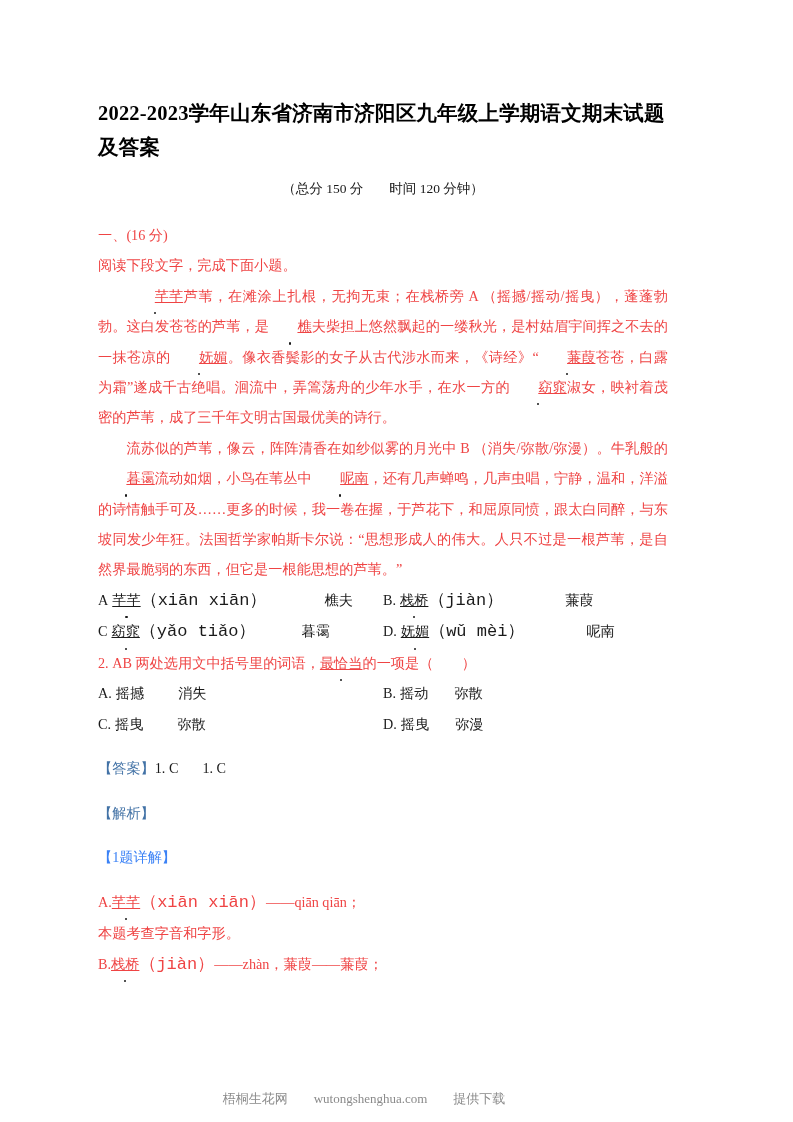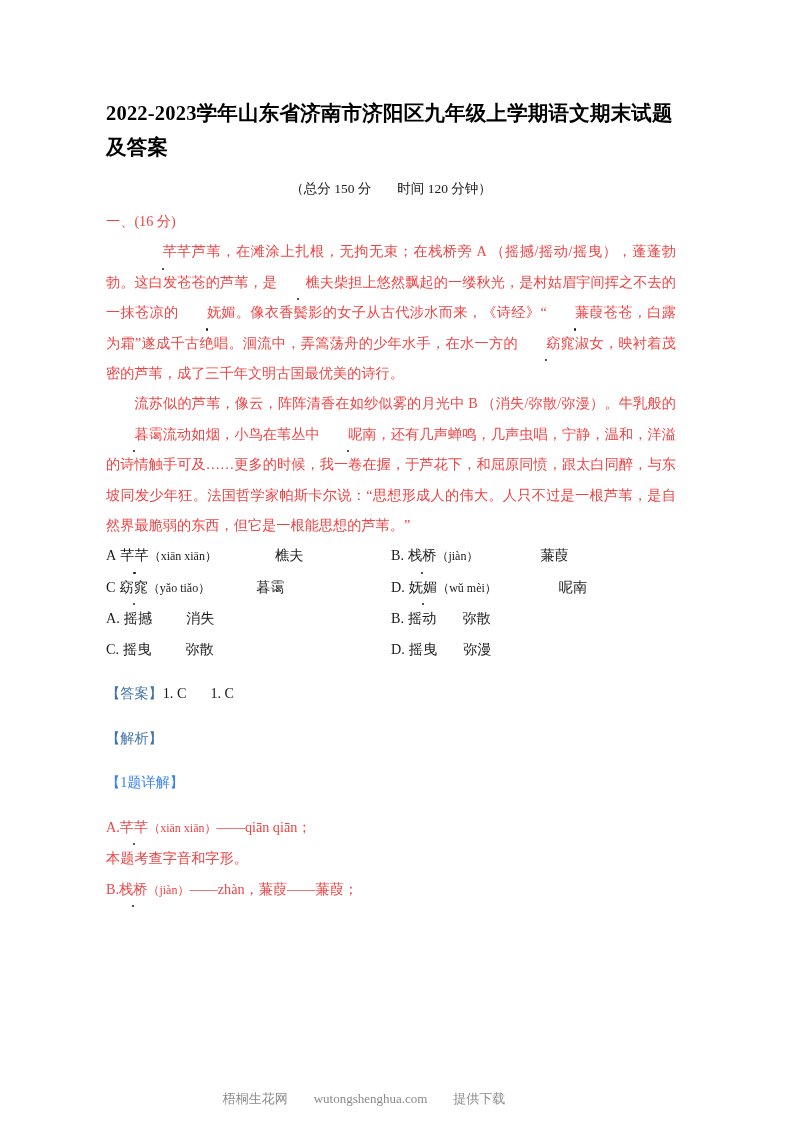--- a/index.html
+++ b/index.html
@@ -18,61 +18,62 @@
   .page {
     position: absolute;
     left: 0; top: 0;
     width: 793px;
     height: 1122px;
     box-sizing: border-box;
     padding: 0;
   }
   .content {
     position: absolute;
-    left: 106px;
+    left: 98px;
     top: 96px;
     width: 570px;
   }
 
   
   .doc-title {
     font-size: 20.5px;
     font-weight: bold;
     line-height: 34px;
     letter-spacing: 0.2px;
     margin: 0 0 0 0;
     color: #000;
   }
 
   
   .subtitle {
     font-size: 13.5px;
     line-height: 30px;
     text-align: center;
     margin-top: 10px;
-    margin-bottom: 2px;
+    margin-bottom: 16px;
     color: #1a1a1a;
   }
   .subtitle .gap { display:inline-block; width: 26px; }
 
   
   .p {
     font-size: 14.2px;
     line-height: 30.4px;
     text-align: justify;
     text-justify: inter-ideograph;
     margin: 0;
     color: #ef4444;
   }
   .p.indent { text-indent: 2em; }
 
   
   .dot {
     position: relative;
     display: inline-block;
+    text-decoration: underline;
   }
   .dot::after {
     content: "";
     position: absolute;
     left: 50%;
     bottom: -3px;
     width: 2.2px;
     height: 2.2px;
     margin-left: -1.1px;
     border-radius: 50%;
@@ -93,21 +94,21 @@
   }
   .opt-label { white-space: nowrap; }
   .opt-main  { padding-left: 4px; white-space: nowrap; }
   .opt-second{ white-space: nowrap; }
   .sp-a { display:inline-block; width: 58px; }
   .sp-b { display:inline-block; width: 62px; }
   .sp-c { display:inline-block; width: 46px; }
   .sp-q2a { display:inline-block; width: 34px; }
   .sp-q2b { display:inline-block; width: 26px; }
 
-  .py { font-family: Liberation Serif, serif; font-size: 12px; }
+  .py { font-family: Liberation Mono, monospace; font-size: 17px; }
 
   
   .blue { color: #4272a6; }
   .ans-line {
     font-size: 14.2px;
     line-height: 30.4px;
     color: #1a1a1a;
   }
   .ans-gap { display:inline-block; width: 24px; }
 
@@ -137,20 +138,21 @@
 <div class="page">
   <div class="content">
 
     <h1 class="doc-title">2022-2023学年山东省济南市济阳区九年级上学期语文期末试题及答案</h1>
 
     <div class="subtitle">
       <span>（总分 150 分</span><span class="gap"></span><span>时间 120 分钟）</span>
     </div>
 
     <p class="p">一、(16 分)</p>
+    <p class="p">阅读下段文字，完成下面小题。</p>
 
     <p class="p indent"><span class="dot">芊芊</span><span>芦苇，在滩涂上扎根，无拘无束；在栈桥旁 A （摇撼/摇动/摇曳），蓬蓬勃勃。这白发苍苍的芦苇，是</span><span class="dot">樵</span><span>夫柴担上悠然飘起的一缕秋光，是村姑眉宇间挥之不去的一抹苍凉的</span><span class="dot">妩媚</span><span>。像衣香鬓影的女子从古代涉水而来，《诗经》“</span><span class="dot">蒹葭</span><span>苍苍，白露为霜”遂成千古绝唱。洄流中，弄篙荡舟的少年水手，在水一方的</span><span class="dot">窈窕</span><span>淑女，映衬着茂密的芦苇，成了三千年文明古国最优美的诗行。</span></p>
 
     <p class="p indent"><span>流苏似的芦苇，像云，阵阵清香在如纱似雾的月光中 B （消失/弥散/弥漫）。牛乳般的</span><span class="dot">暮霭</span><span>流动如烟，小鸟在苇丛中</span><span class="dot">呢南</span><span>，还有几声蝉鸣，几声虫唱，宁静，温和，洋溢的诗情触手可及……更多的时候，我一卷在握，于芦花下，和屈原同愤，跟太白同醉，与东坡同发少年狂。法国哲学家帕斯卡尔说：“思想形成人的伟大。人只不过是一根芦苇，是自然界最脆弱的东西，但它是一根能思想的芦苇。”</span></p>
 
 
     <div class="opt-row">
       <div class="opt-col">
         <span class="opt-label">A</span>
         <span class="opt-main"><span class="dot">芊芊</span><span class="py">（xiān xiān）</span></span>
@@ -173,20 +175,21 @@
         <span class="opt-second">暮霭</span>
       </div>
       <div class="opt-col">
         <span class="opt-label">D.</span>
         <span class="opt-main"><span class="dot">妩媚</span><span class="py">（wǔ mèi）</span></span>
         <span class="sp-b"></span>
         <span class="opt-second">呢南</span>
       </div>
     </div>
 
+    <p class="p"><span>2.</span>&nbsp;<span>AB 两处选用文中括号里的词语，</span><span class="dot">最恰当</span><span>的一项是（　　）</span></p>
 
     <div class="opt-row">
       <div class="opt-col">
         <span class="opt-label">A.</span>
         <span class="opt-main">摇撼</span>
         <span class="sp-q2a"></span>
         <span class="opt-second">消失</span>
       </div>
       <div class="opt-col">
         <span class="opt-label">B.</span>

